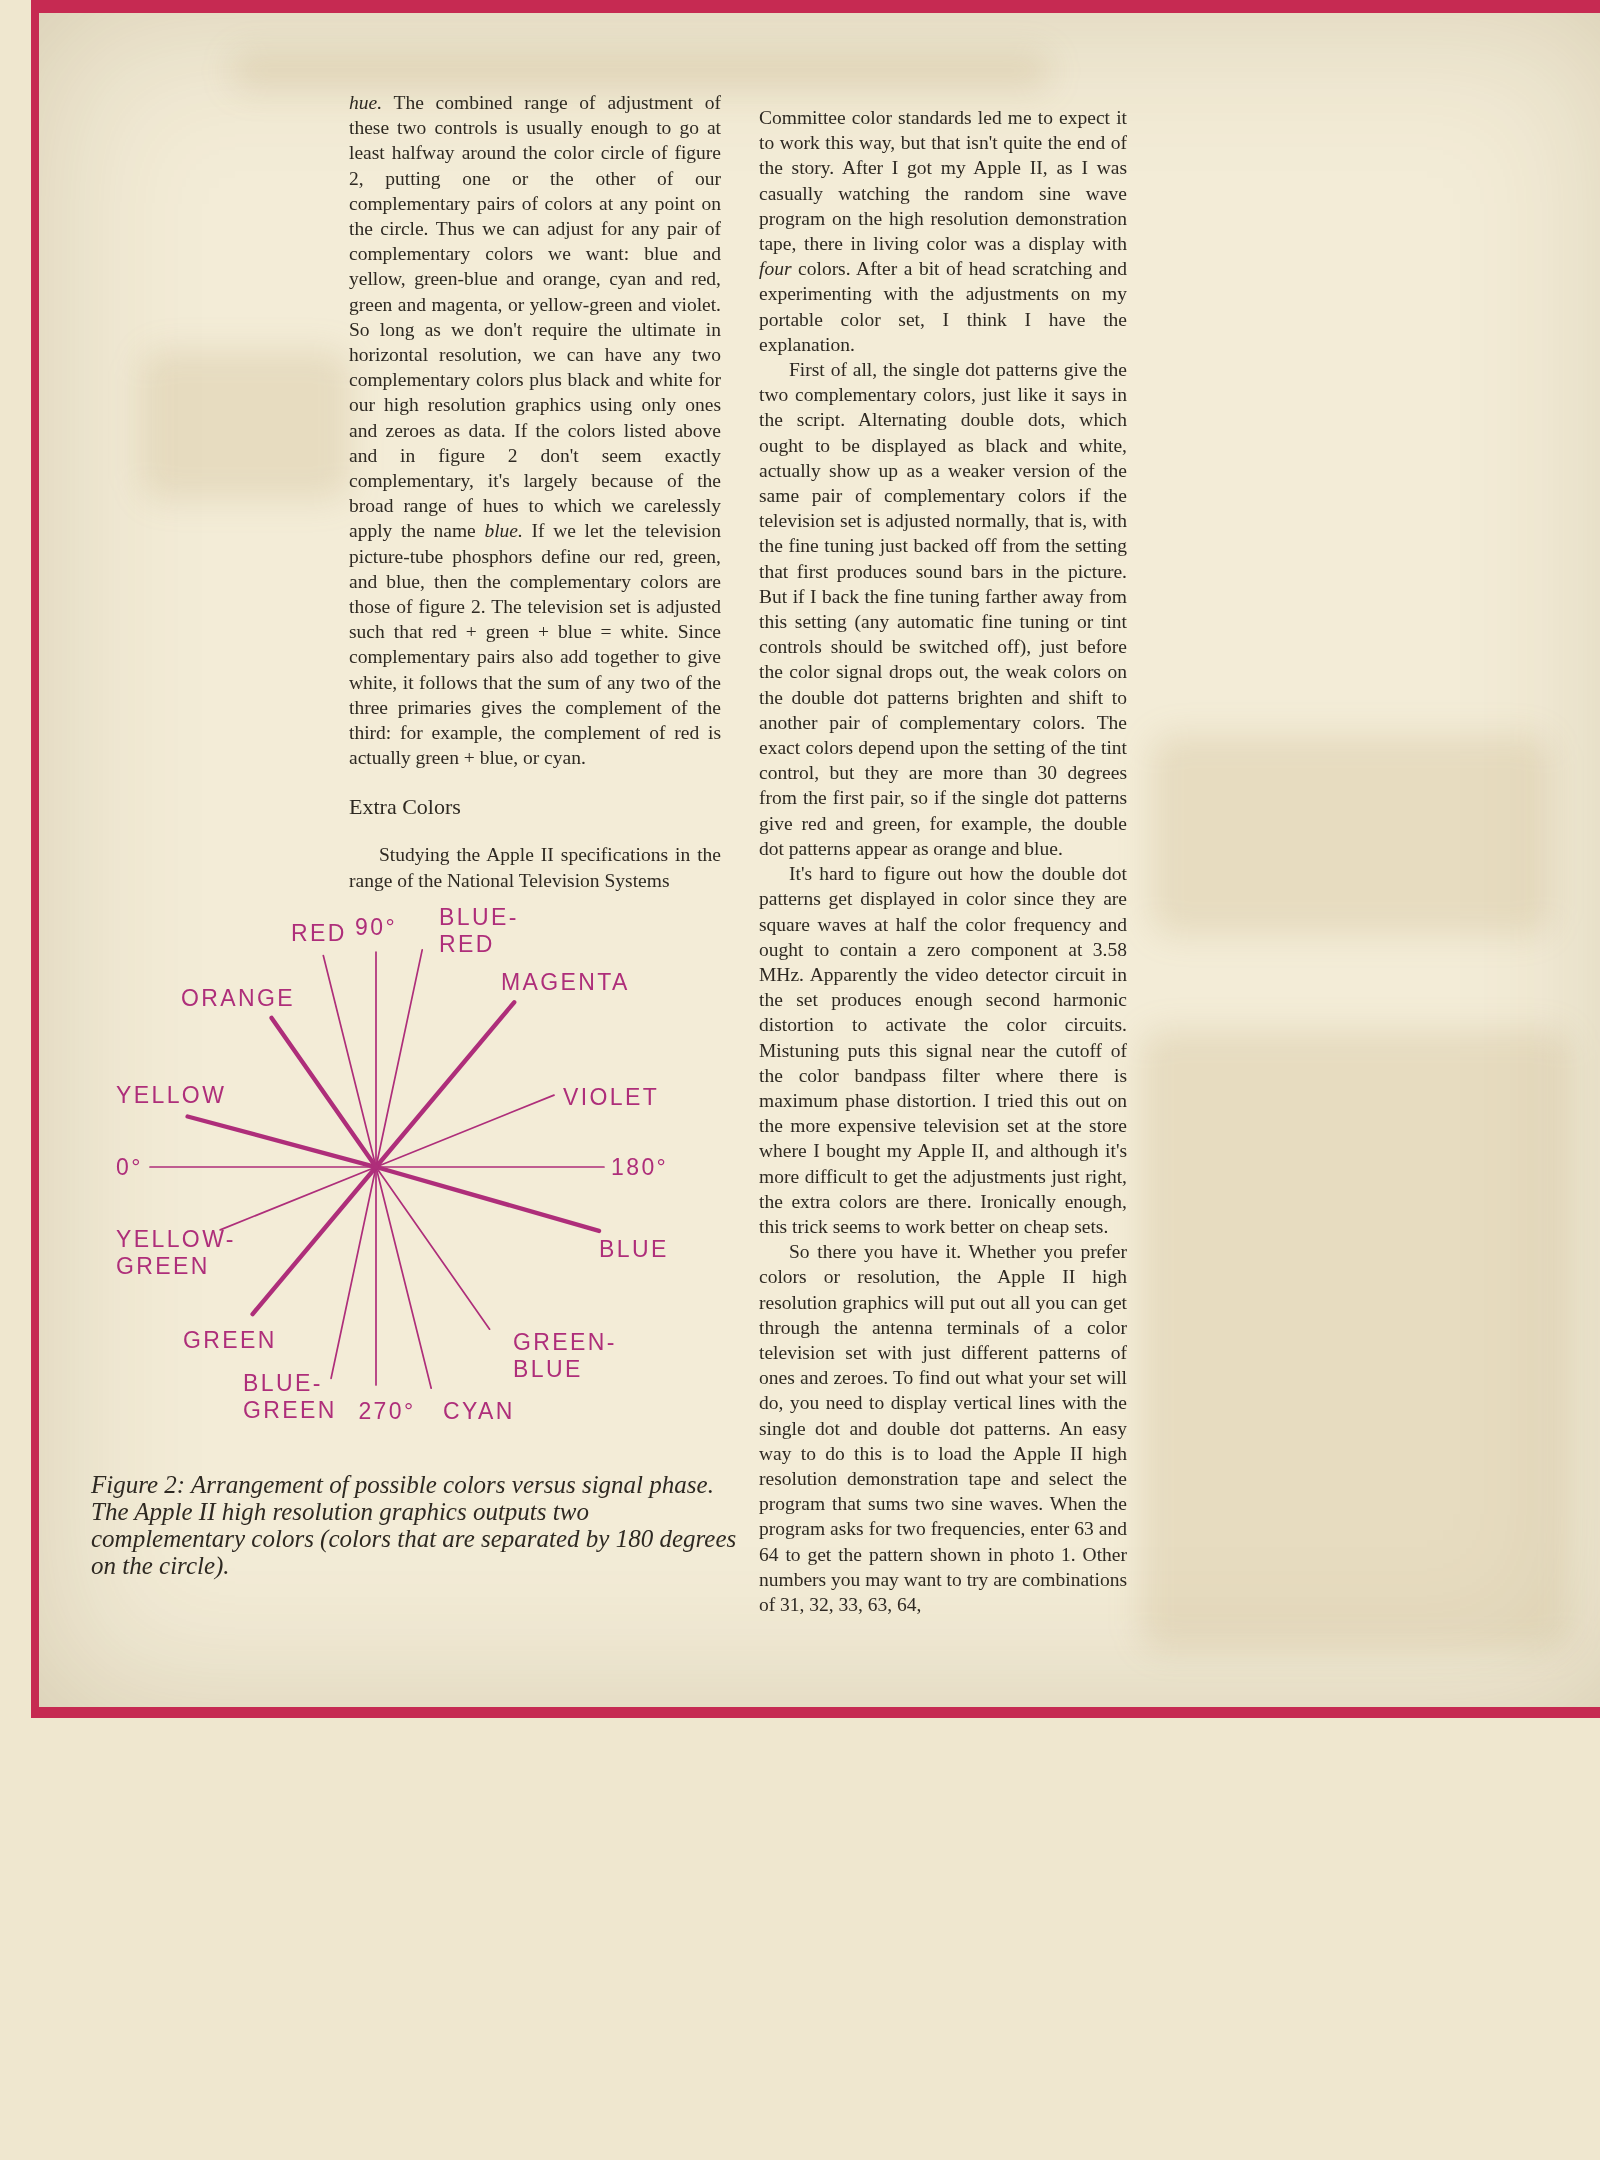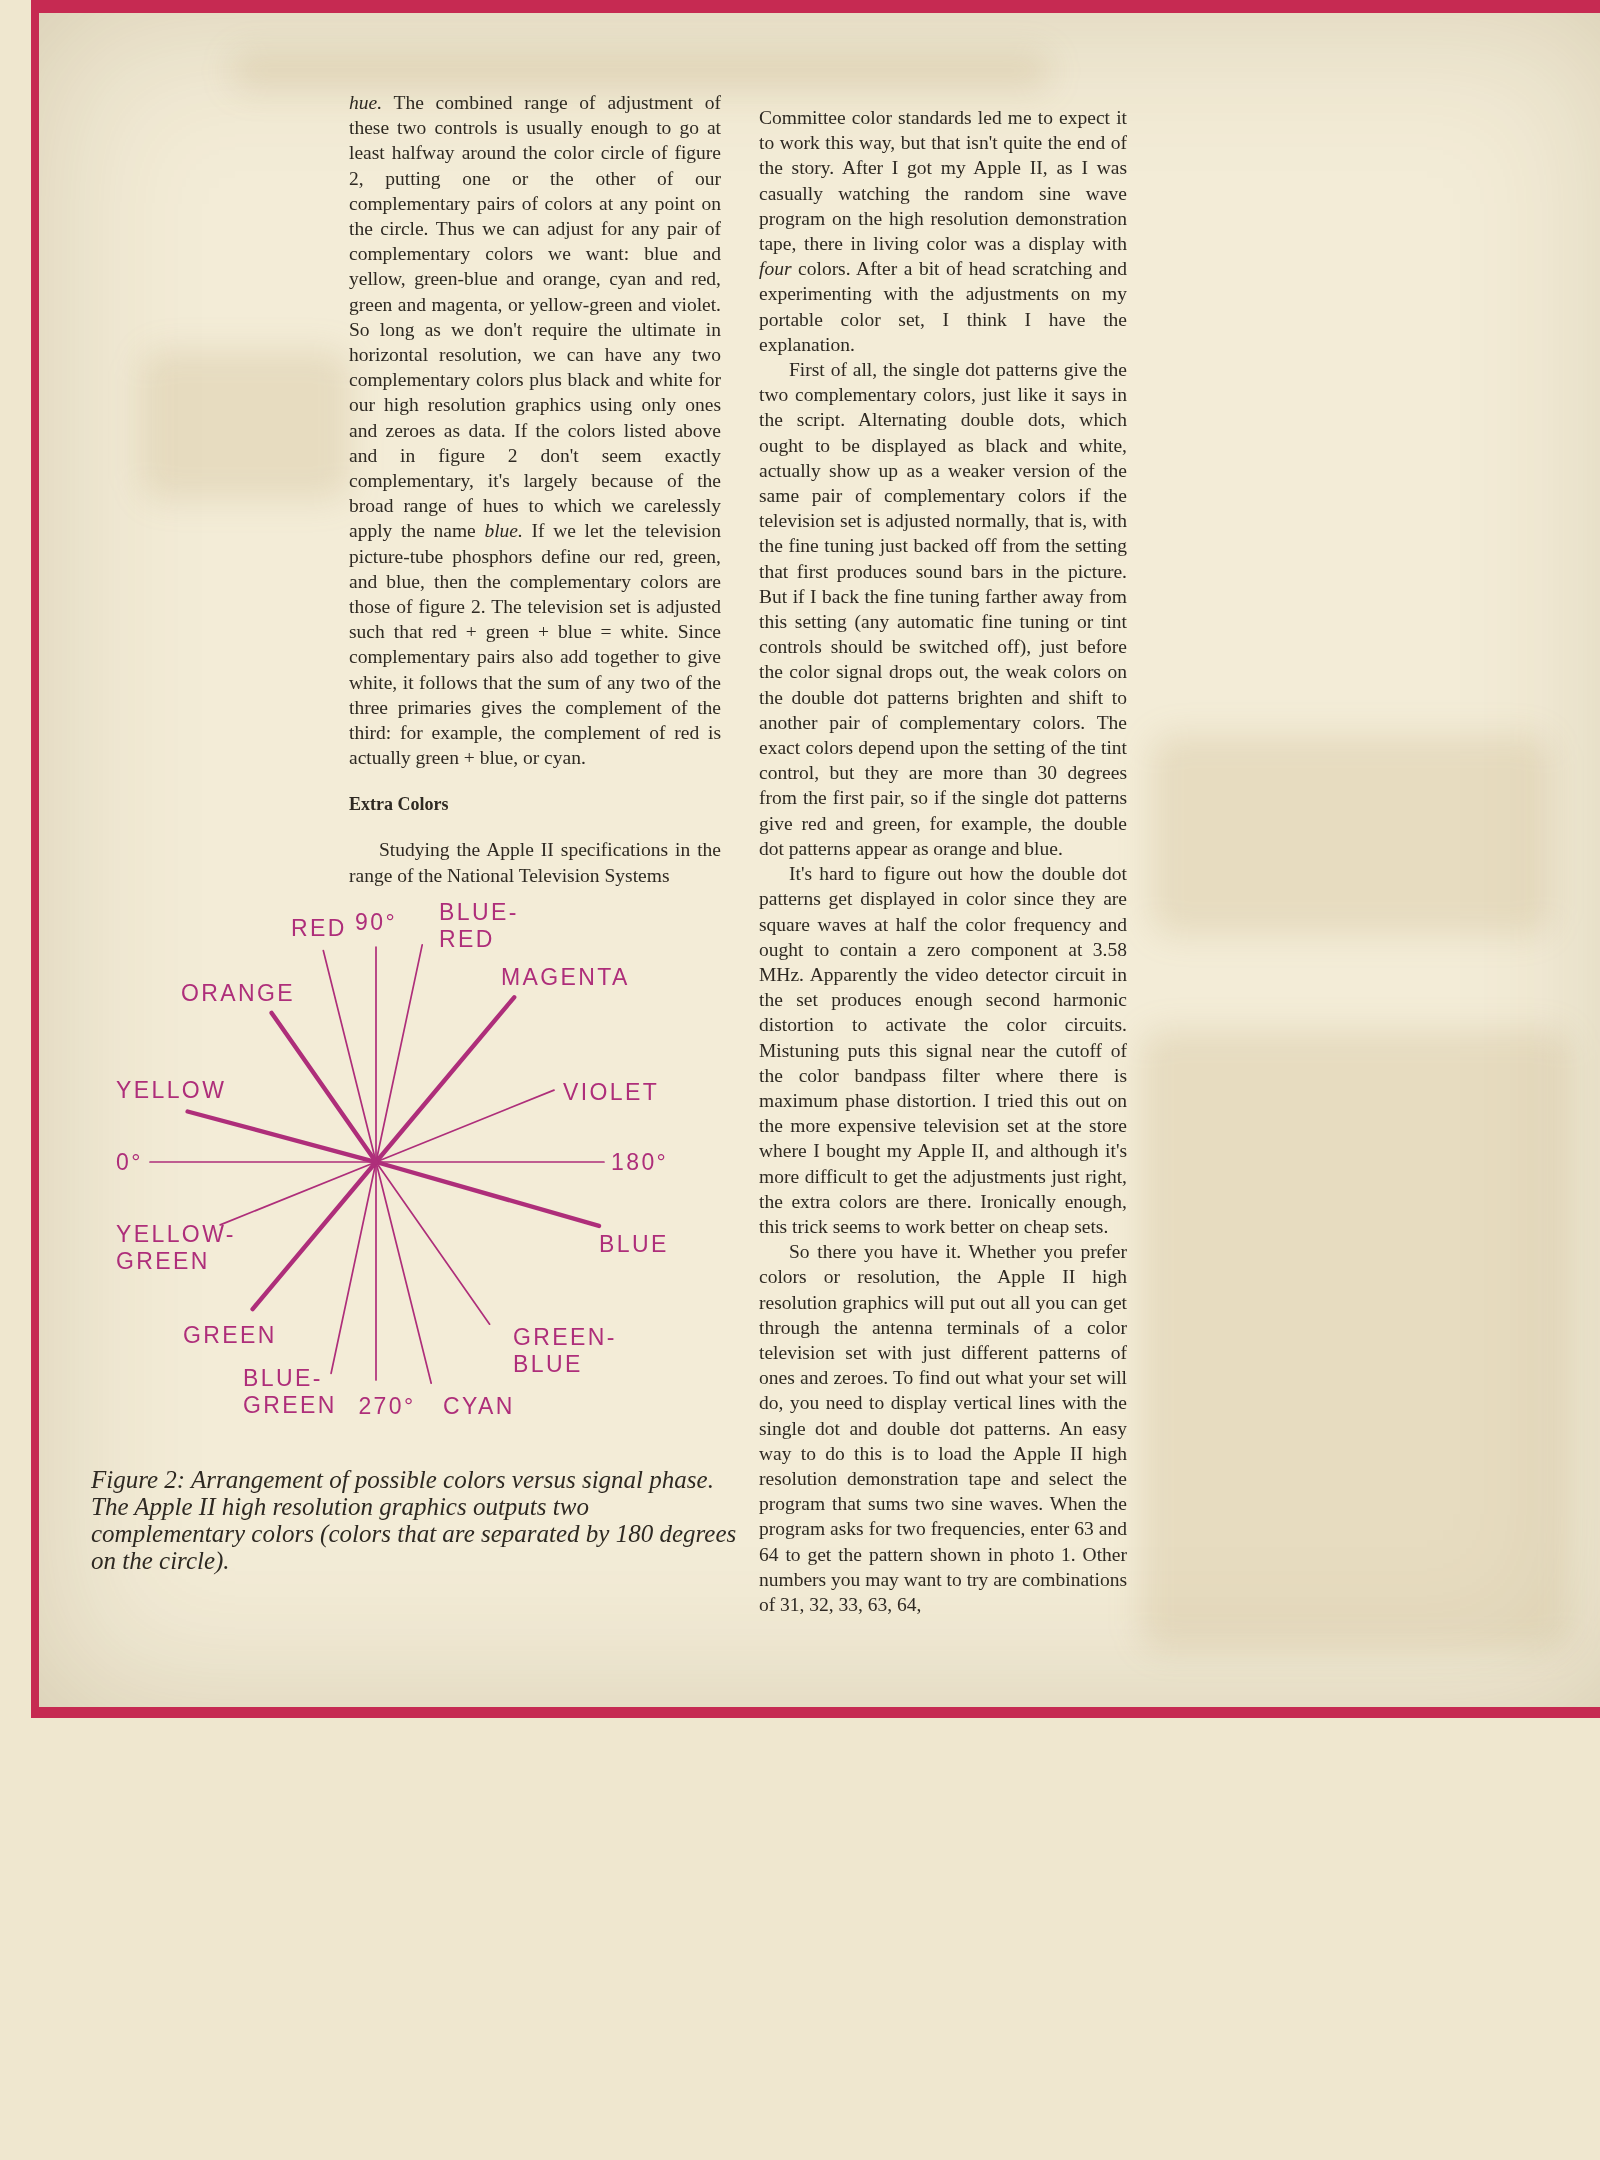--- a/index.html
+++ b/index.html
@@ -14,21 +14,21 @@
   .bar-top{position:absolute;top:0;left:0;width:100%;height:13px;background:var(--accent,#c62a52);}
   .bar-left{position:absolute;top:0;left:0;width:8px;height:100%;background:var(--accent,#c62a52);}
   .bar-bottom{position:absolute;bottom:0;left:0;width:100%;height:11px;background:var(--accent,#c62a52);}
   .ghost{position:absolute;background:rgba(167,134,74,.16);filter:blur(16px);border-radius:24px;}
 
   .left-flow{position:absolute;left:60px;top:90px;width:665px;}
   .left-text{margin-left:258px;width:372px;}
   .body-para{margin:0;text-align:justify;font-size:19.5px;line-height:25.2px;hyphens:auto;}
   .body-para em{font-style:italic;}
   .indent{text-indent:30px;}
-  .section-heading{margin:24px 0 22px;font-size:18px;font-weight:bold;}
+  .section-heading{margin:24px 0 22px;font-size:22px;font-weight:normal;}
 
   #color-wheel{display:block;margin-top:2px;}
   .spoke{stroke:var(--magenta,#ae2e7a);stroke-width:1.7;stroke-linecap:round;fill:none;}
   .thick{stroke-width:4.4;}
   .spoke-label{
     fill:var(--magenta,#ae2e7a);
     font-family:"Liberation Sans",sans-serif;
     font-size:23px;letter-spacing:2.4px;
   }
   .caption{margin-top:16px;width:648px;font-style:italic;font-size:25px;line-height:27px;}

